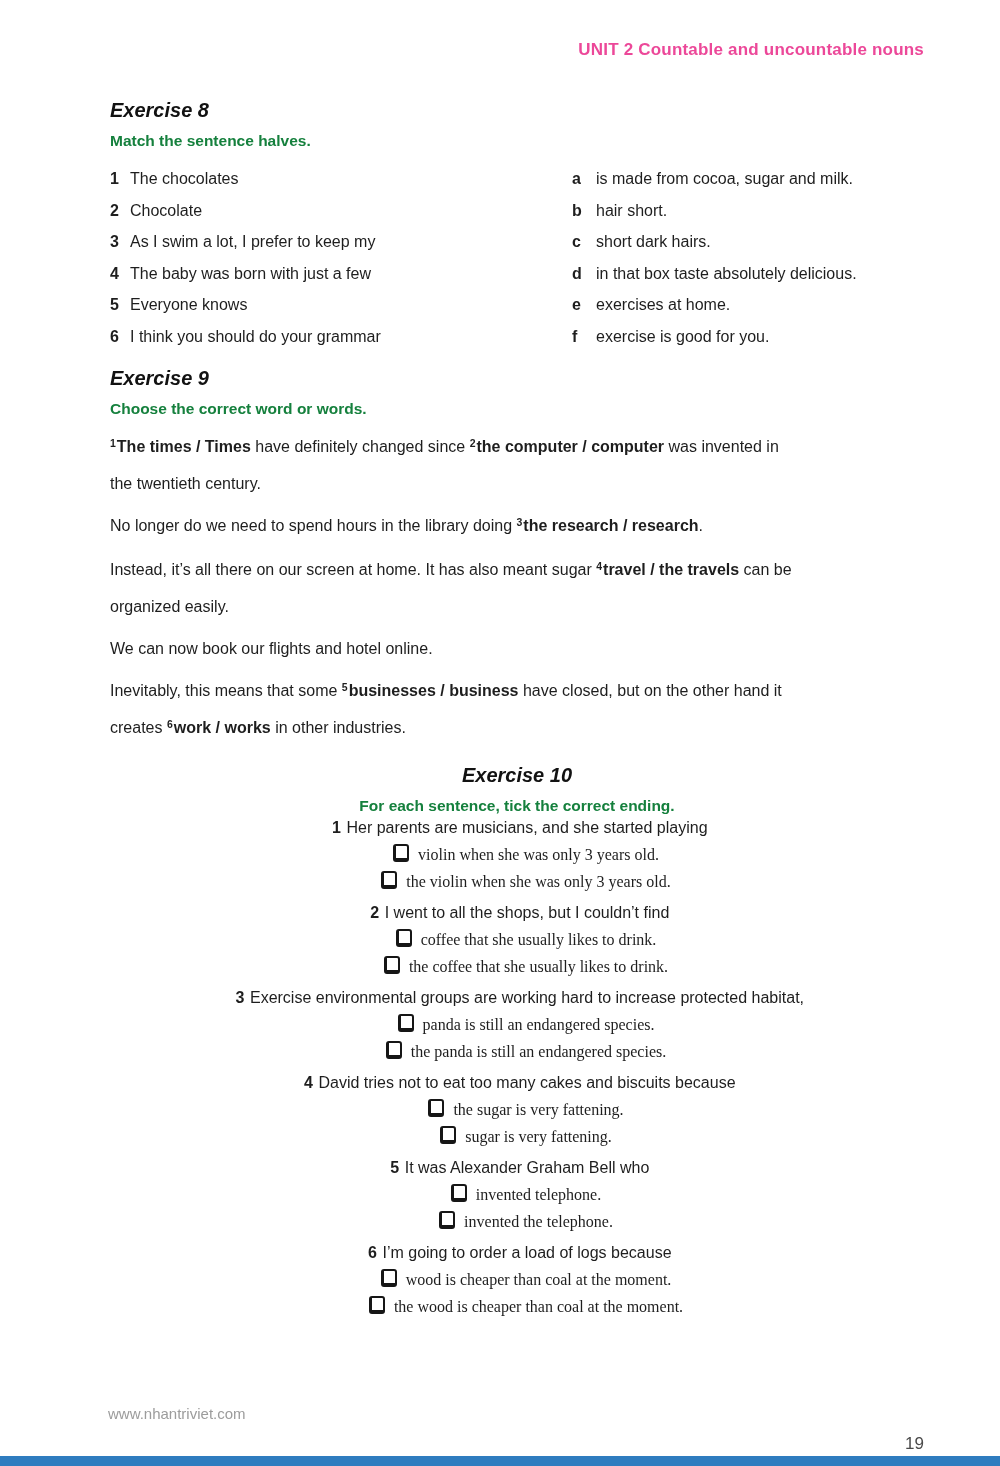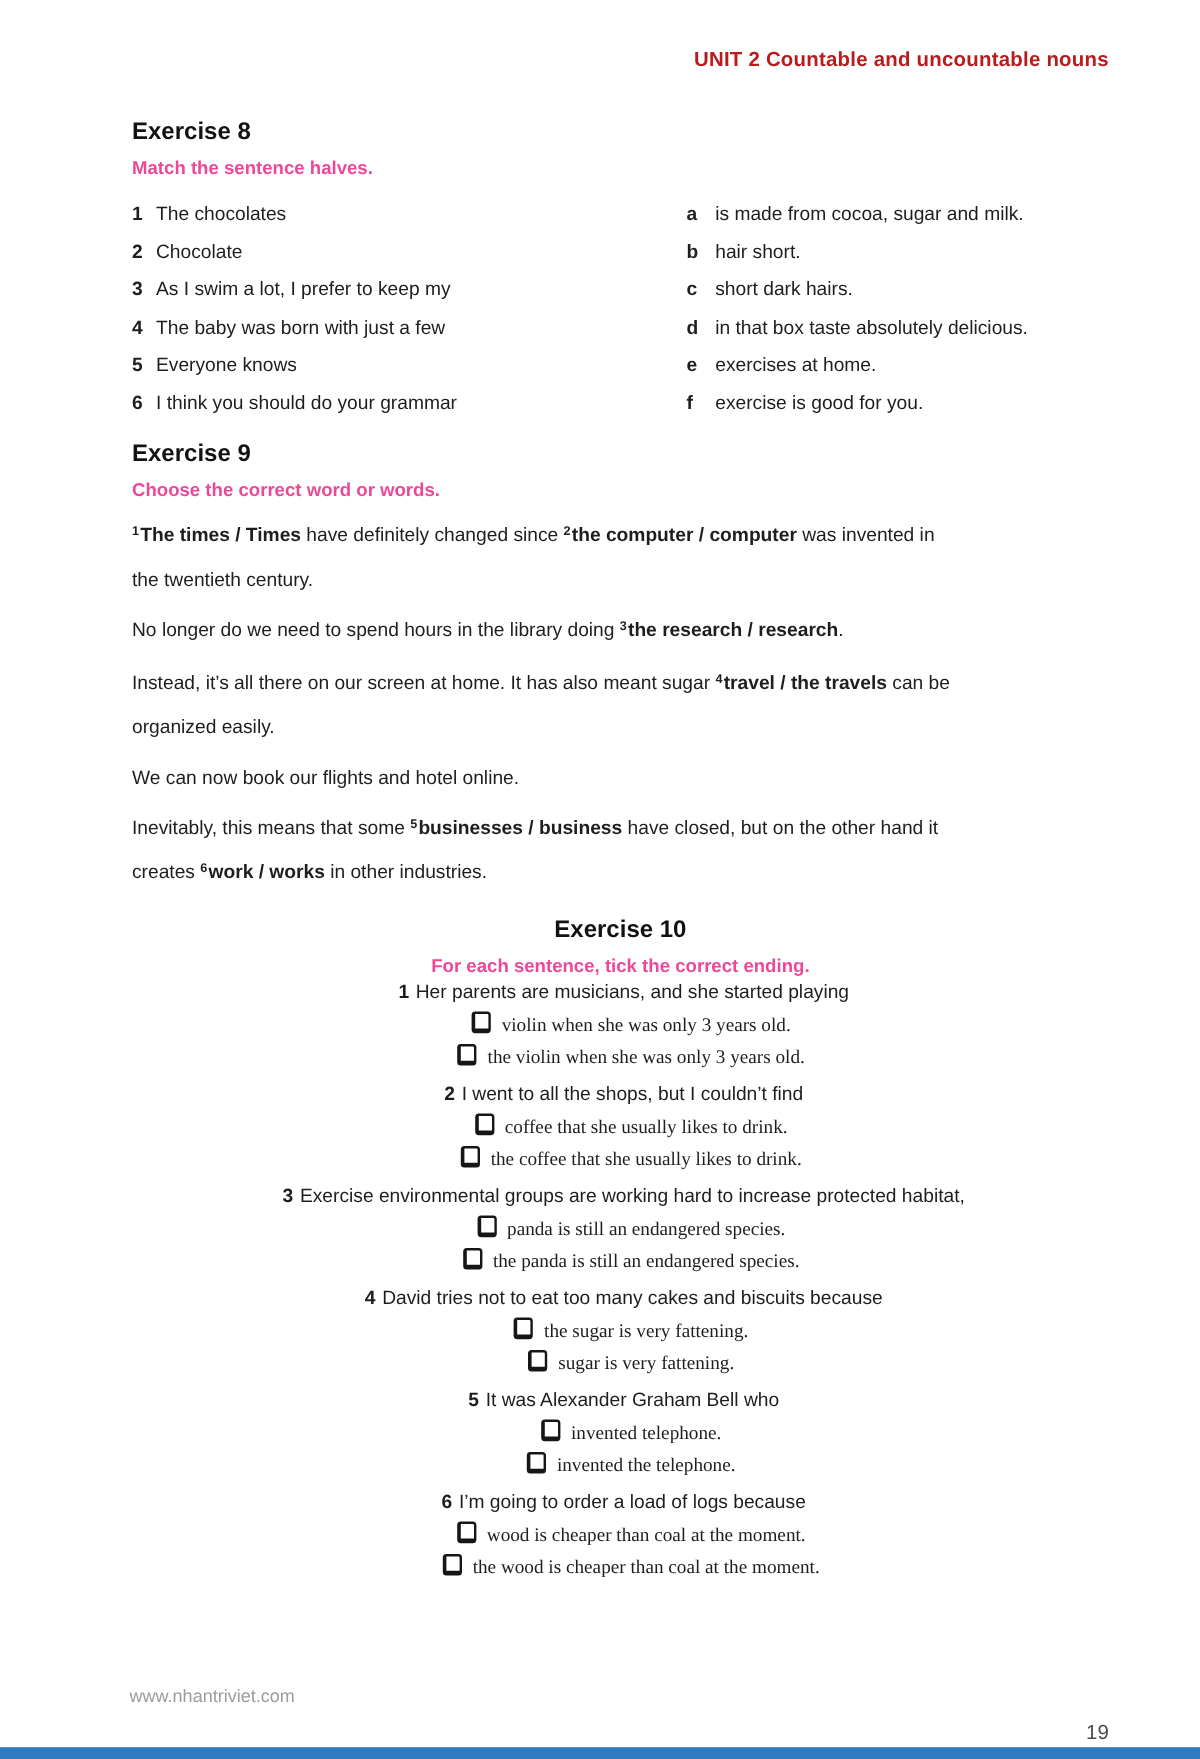--- a/index.html
+++ b/index.html
@@ -16,40 +16,41 @@
     font-family: "Liberation Sans", "DejaVu Sans", sans-serif;
     color: #1e1e1e;
     overflow: hidden;
   }
   .unit-header {
     position: absolute;
     top: 40px;
     right: 76px;
     font-size: 17px;
     font-weight: bold;
-    color: #b91c1c;
+    color: #ec4899;
     letter-spacing: 0.2px;
   }
   section { position: absolute; left: 110px; right: 76px; }
   .ex8  { top: 100px; }
   .ex9  { top: 368px; }
   .ex10 { top: 765px; text-align: center; }
   h2.ex-title {
     margin: 0;
     font-size: 20px;
     line-height: 20px;
     font-weight: bold;
     color: #121212;
+    font-style: italic;
   }
   p.instr {
     margin: 13px 0 0 0;
     font-size: 15.5px;
     line-height: 16px;
     font-weight: bold;
-    color: #ec4899;
+    color: #15803d;
   }
   
   .match-grid {
     margin-top: 14px;
     display: grid;
     grid-template-columns: 462px auto;
     font-size: 16px;
   }
   .match-cell { line-height: 31.5px; white-space: nowrap; }
   .match-cell .marker {

